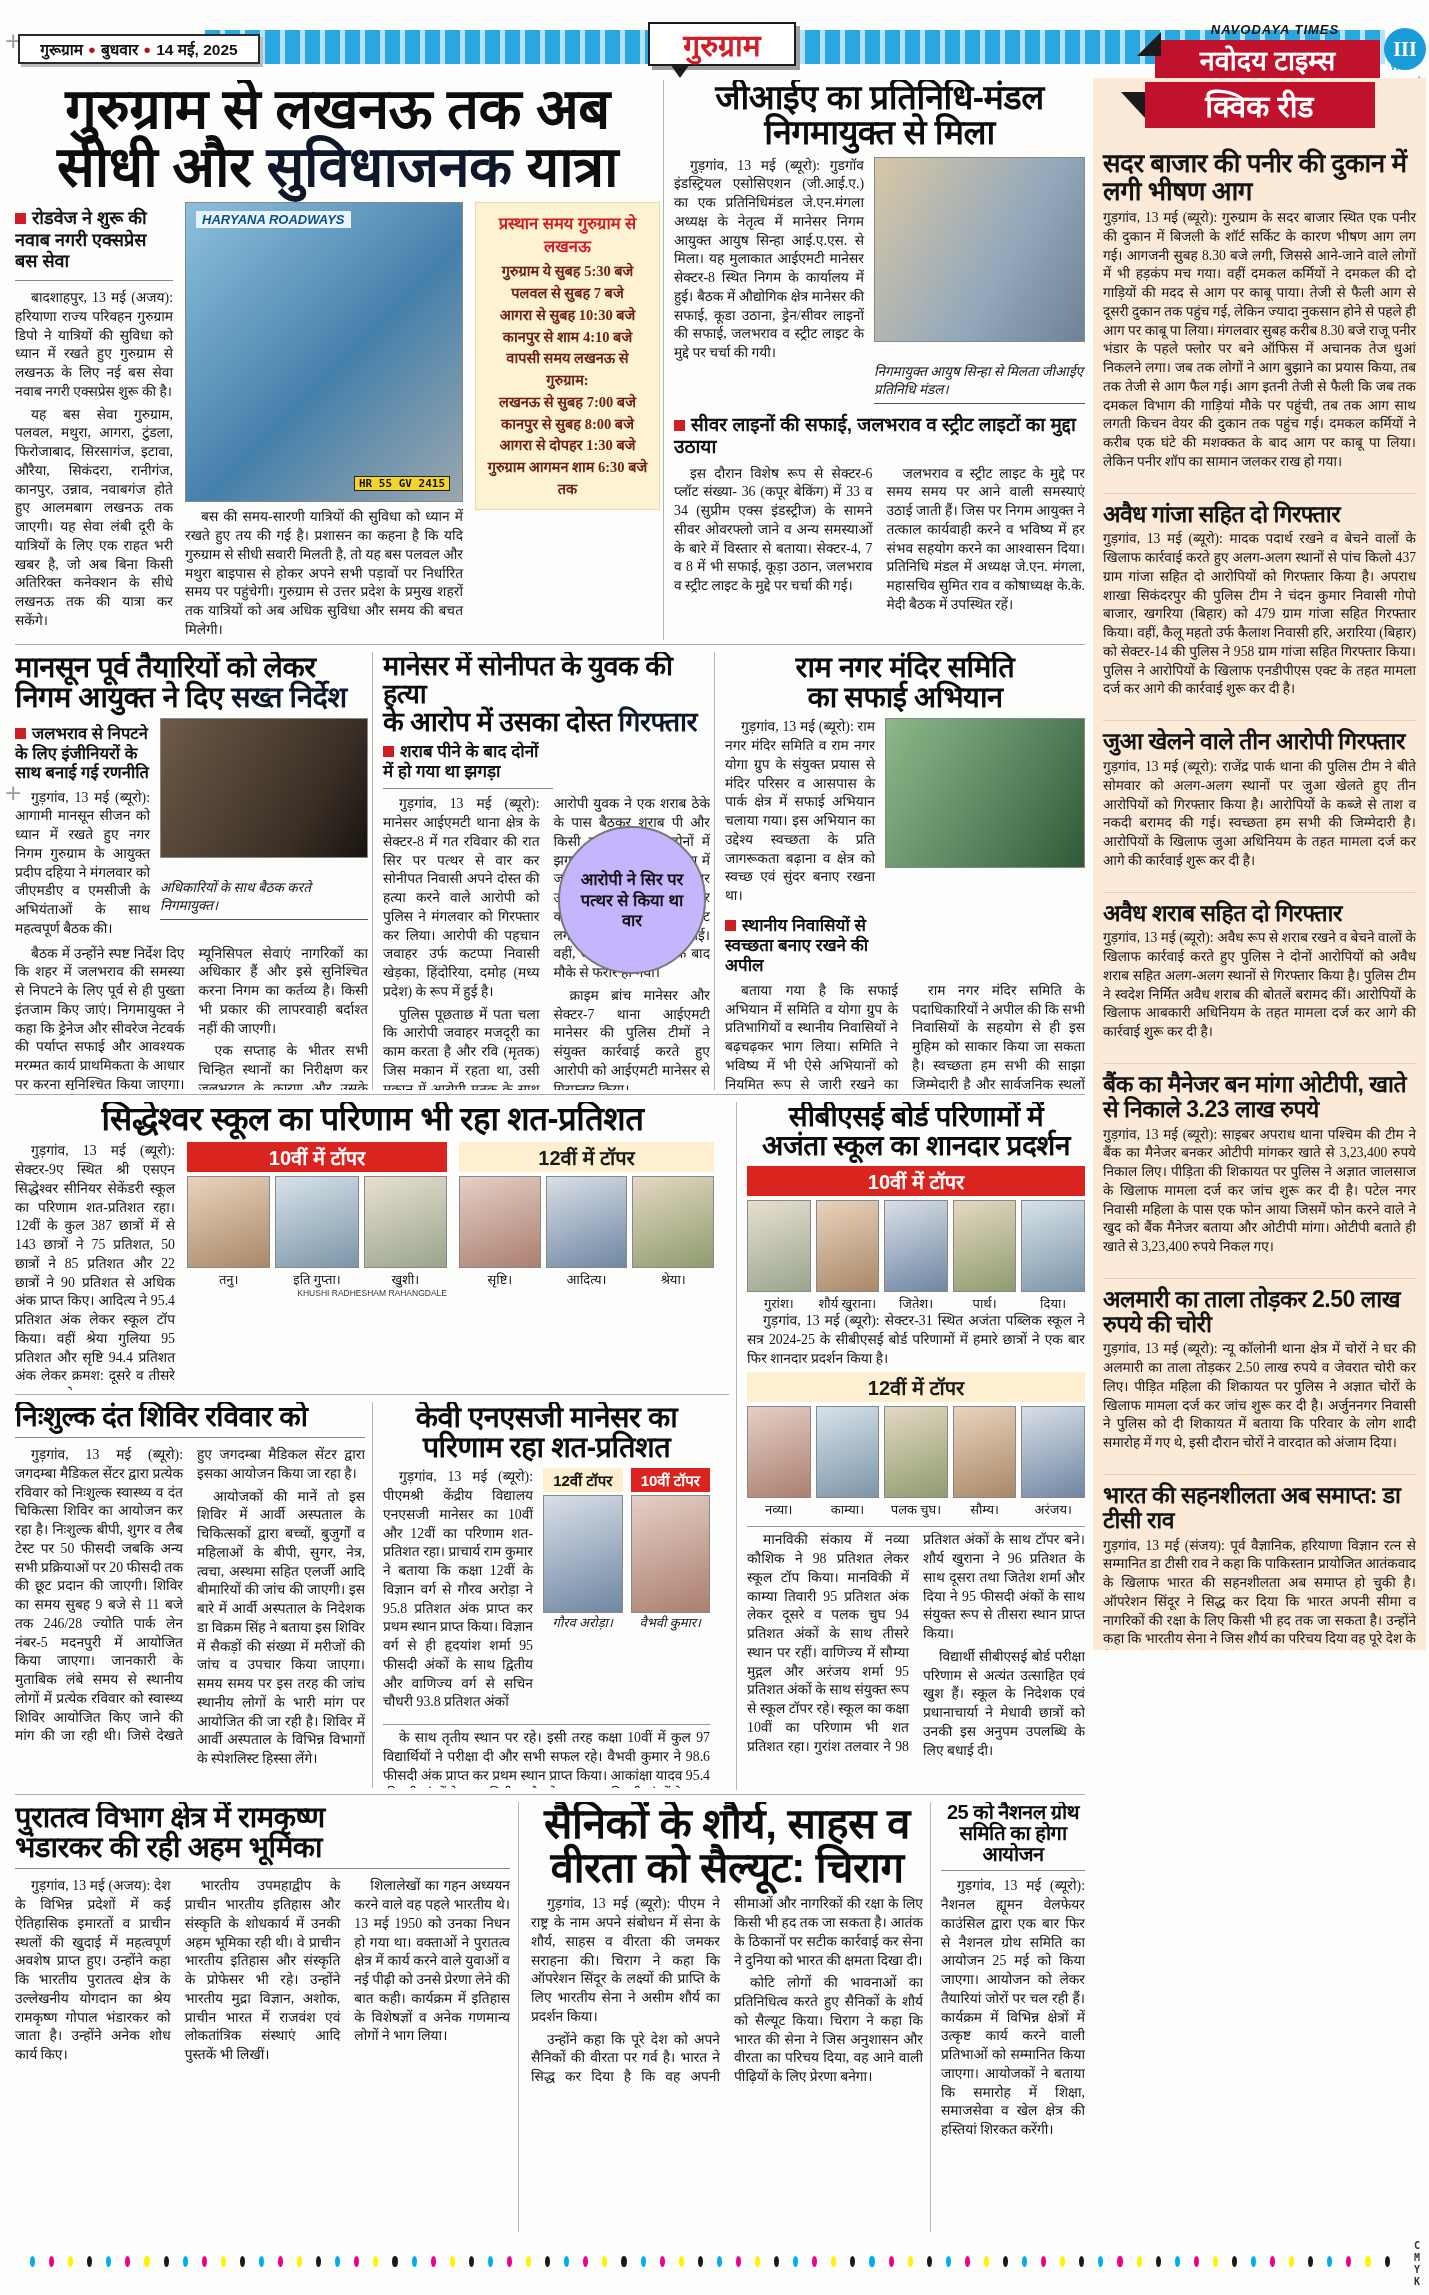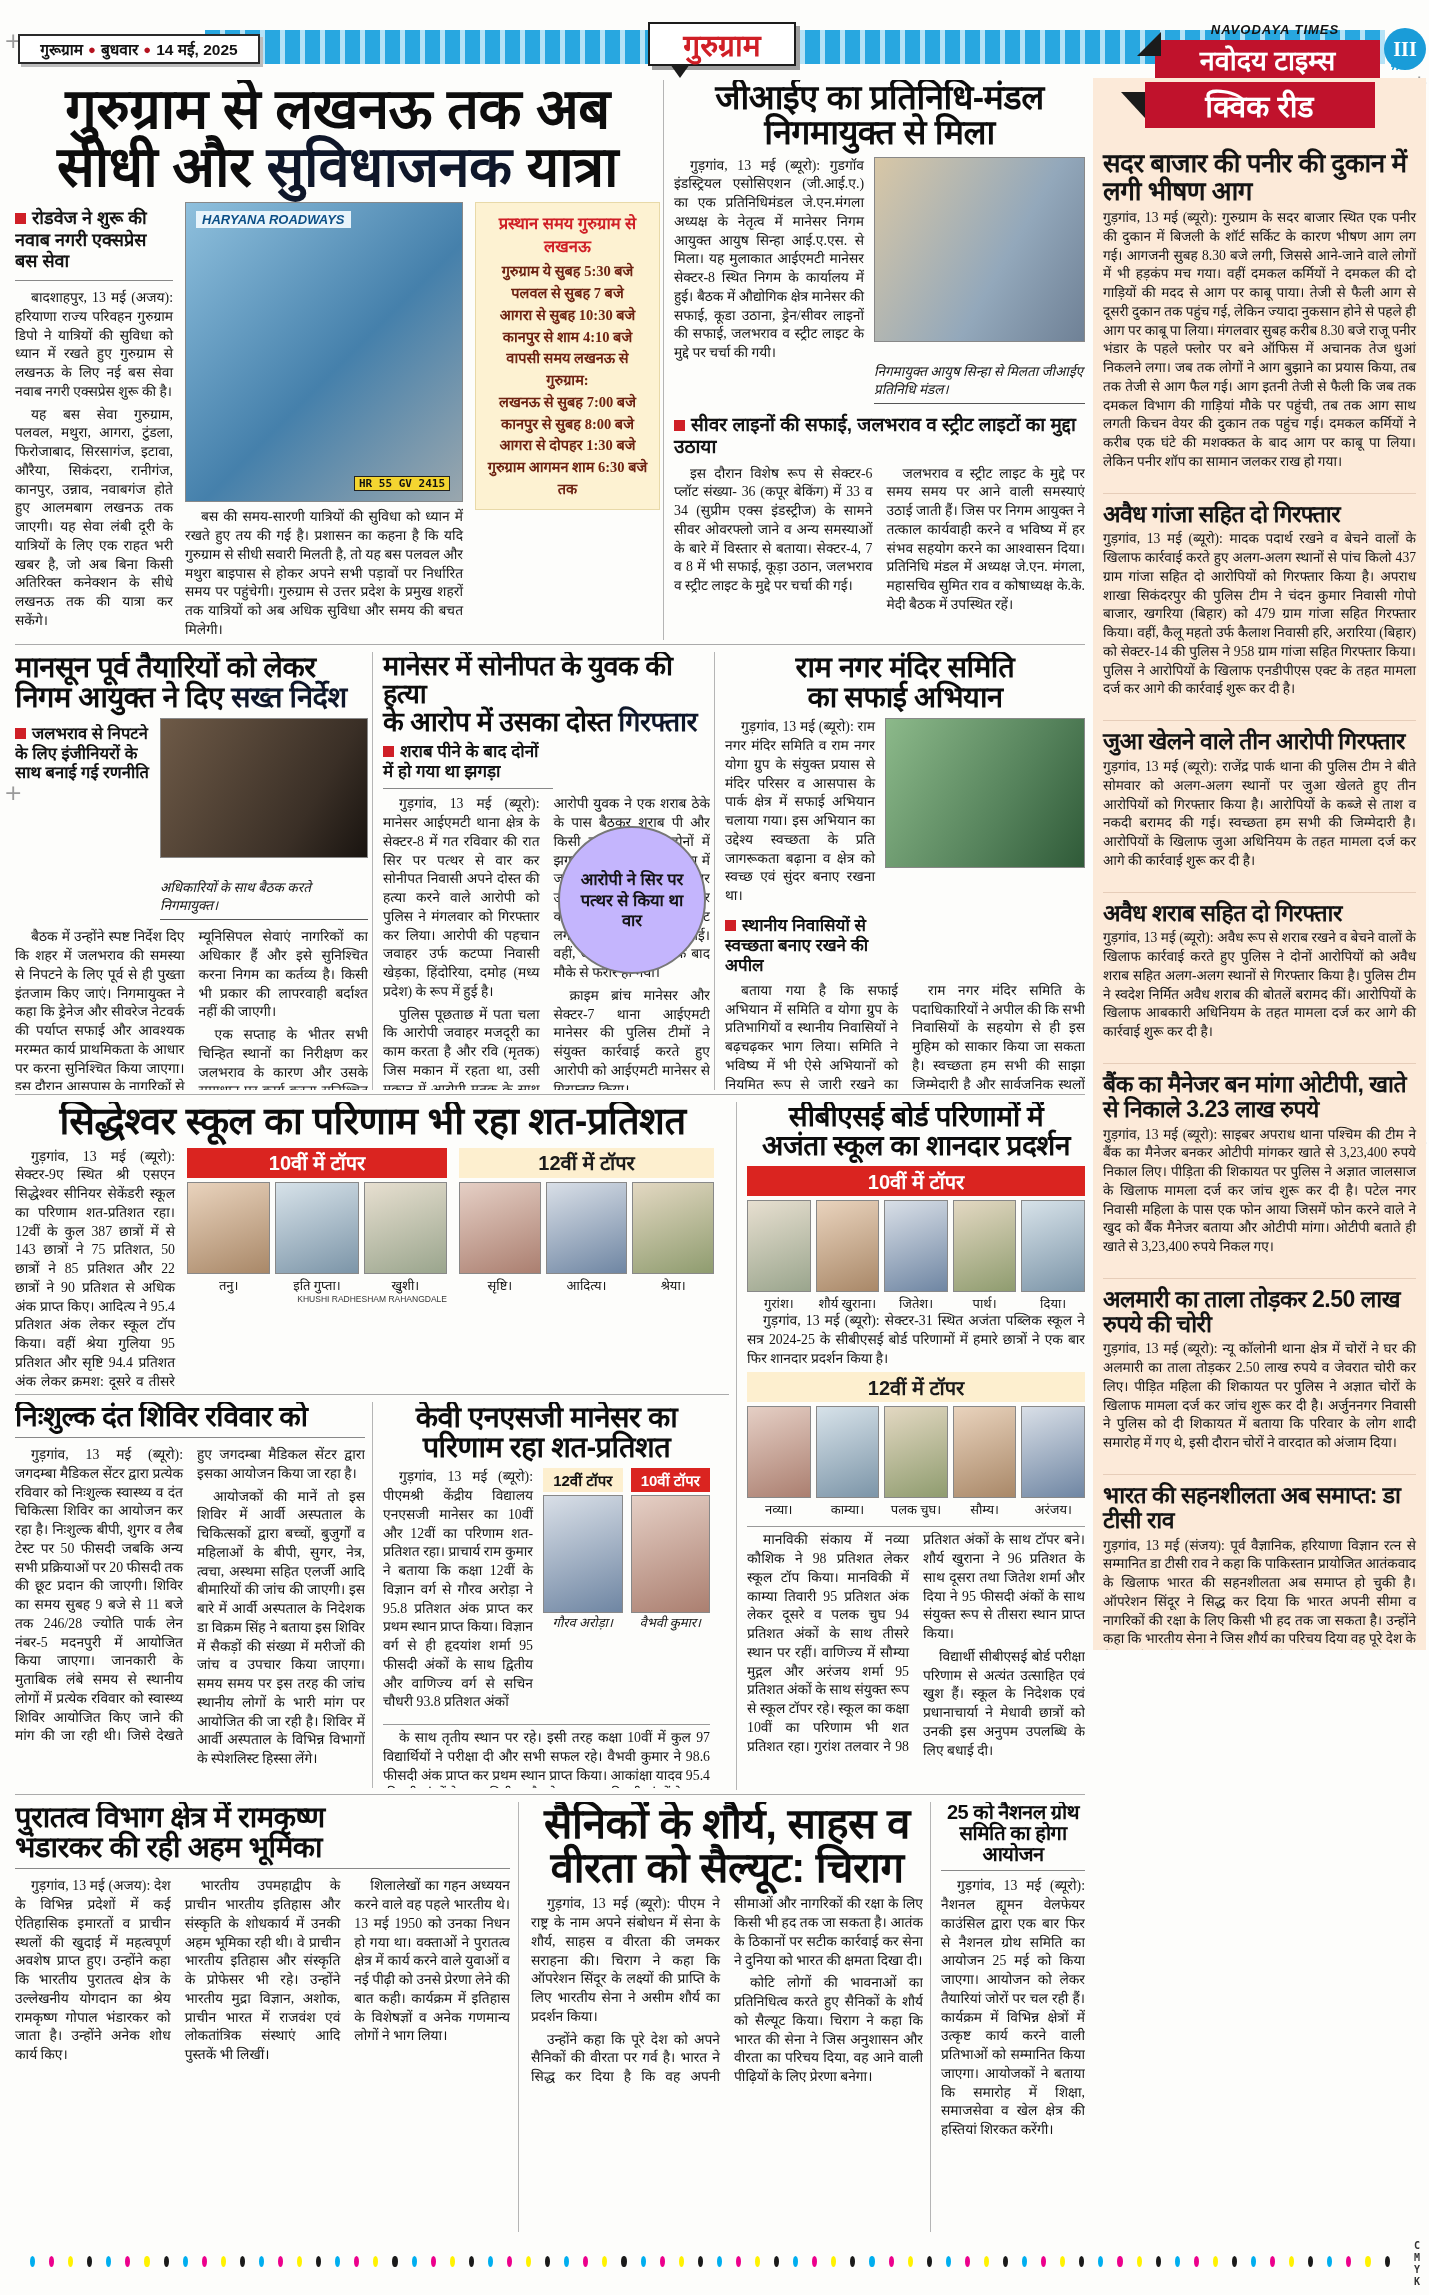--- a/index.html
+++ b/index.html
@@ -229,20 +229,23 @@
   <section class="art" style="left:15px;top:652px;width:353px;height:438px;" data-name="article-monsoon-prep">
     <h2 class="hl" style="font-size:29px;" data-name="monsoon-headline">
       <span data-name="monsoon-headline-line1">मानसून पूर्व तैयारियों को लेकर</span><br>
       <span data-name="monsoon-headline-line2a">निगम आयुक्त ने दिए </span><span class="red" data-name="monsoon-headline-line2b">सख्त निर्देश</span>
     </h2>
     <div style="display:flex;gap:10px;">
       <div style="width:135px;flex:none;" data-name="monsoon-subhead-col">
         <div class="sub" style="font-size:16.5px;" data-name="monsoon-subhead">
           <span class="sq" data-name="red-square-bullet"></span><span data-name="monsoon-subhead-text">जलभराव से निपटने के लिए इंजीनियरों के साथ बनाई गई रणनीति</span>
         </div>
+        <div class="body" data-name="monsoon-body-col1">
+            <p data-name="monsoon-body-1">गुड़गांव, 13 मई (ब्यूरो): आगामी मानसून सीजन को ध्यान में रखते हुए नगर निगम गुरुग्राम के आयुक्त प्रदीप दहिया ने मंगलवार को जीएमडीए व एमसीजी के अभियंताओं के साथ महत्वपूर्ण बैठक की।</p>
+          </div>
       </div>
       <div style="flex:1;" data-name="monsoon-photo-block">
         <div class="photo ph-meet" style="height:140px;" data-name="monsoon-meeting-photo"></div>
         <div class="caption" data-name="monsoon-photo-caption">अधिकारियों के साथ बैठक करते निगमायुक्त।</div>
       </div>
     </div>
     <div class="body cols2" style="margin-top:2px;" data-name="monsoon-body-cols">
       <p data-name="monsoon-body-2">बैठक में उन्होंने स्पष्ट निर्देश दिए कि शहर में जलभराव की समस्या से निपटने के लिए पूर्व से ही पुख्ता इंतजाम किए जाएं। निगमायुक्त ने कहा कि ड्रेनेज और सीवरेज नेटवर्क की पर्याप्त सफाई और आवश्यक मरम्मत कार्य प्राथमिकता के आधार पर करना सुनिश्चित किया जाएगा। इस दौरान आसपास के नागरिकों से बातचीत भी की जाएगी। प्रत्येक कनिष्ठ अभियंता के साथ सफाई और सीवर से जुड़े कर्मचारियों की एक डेडिकेटेड टीम नियुक्त की जाएगी। जिन अधिकारियों को जिम्मेदारी दी गई है, कार्य की जवाबदेही भी उन्हीं की होगी। उन्होंने यह भी कहा कि बेहतर म्यूनिसिपल सेवाएं नागरिकों का अधिकार हैं और इसे सुनिश्चित करना निगम का कर्तव्य है। किसी भी प्रकार की लापरवाही बर्दाश्त नहीं की जाएगी।</p>
       <p data-name="monsoon-body-3">एक सप्ताह के भीतर सभी चिन्हित स्थानों का निरीक्षण कर जलभराव के कारण और उसके समाधान पर कार्य करना सुनिश्चित किया जाएगा। इंटरनल ड्रेनेज को मास्टर ड्रेन से जोड़ा जाना सुनिश्चित करें ताकि जल निकासी की प्रक्रिया निर्बाध रूप से संचालित हो सके। नगर निगम गुरुग्राम की यह पहल मानसून से पहले शहर को जलभराव मुक्त बनाने की दिशा में एक ठोस कदम मानी जा रही है।</p>
     </div>
@@ -283,21 +286,21 @@
     </div>
     <div class="body cols2" data-name="ramnagar-body-cols">
       <p data-name="ramnagar-body-2">बताया गया है कि सफाई अभियान में समिति व योगा ग्रुप के प्रतिभागियों व स्थानीय निवासियों ने बढ़चढ़कर भाग लिया। समिति ने भविष्य में भी ऐसे अभियानों को नियमित रूप से जारी रखने का संकल्प लिया।</p>
       <p data-name="ramnagar-body-3">राम नगर मंदिर समिति के पदाधिकारियों ने अपील की कि सभी निवासियों के सहयोग से ही इस मुहिम को साकार किया जा सकता है। स्वच्छता हम सभी की साझा जिम्मेदारी है और सार्वजनिक स्थलों को स्वच्छ एवं सुंदर बनाए रखने में सभी अपना योगदान दें।</p>
     </div>
   </section>
 
   <div class="rowline" style="top:1094px;" data-name="section-rule"></div>
 
   <section class="art" style="left:15px;top:1102px;width:715px;height:288px;" data-name="article-siddheshwar-results">
-    <h2 class="hl center" style="font-size:38px;" data-name="siddheshwar-headline">सिद्धेश्वर स्कूल का परिणाम भी रहा शत-प्रतिशत</h2>
+    <h2 class="hl center" style="font-size:33px;" data-name="siddheshwar-headline">सिद्धेश्वर स्कूल का परिणाम भी रहा शत-प्रतिशत</h2>
     <div style="display:flex;gap:12px;">
       <div class="body" style="width:160px;flex:none;" data-name="siddheshwar-body-col">
         <p data-name="siddheshwar-body-1">गुड़गांव, 13 मई (ब्यूरो): सेक्टर-9ए स्थित श्री एसएन सिद्धेश्वर सीनियर सेकेंडरी स्कूल का परिणाम शत-प्रतिशत रहा। 12वीं के कुल 387 छात्रों में से 143 छात्रों ने 75 प्रतिशत, 50 छात्रों ने 85 प्रतिशत और 22 छात्रों ने 90 प्रतिशत से अधिक अंक प्राप्त किए। आदित्य ने 95.4 प्रतिशत अंक लेकर स्कूल टॉप किया। वहीं श्रेया गुलिया 95 प्रतिशत और सृष्टि 94.4 प्रतिशत अंक लेकर क्रमश: दूसरे व तीसरे स्थान पर रहे।</p>
 
       </div>
       <div style="width:260px;flex:none;" data-name="siddheshwar-topper10-group">
         <div class="ribbon redbg" data-name="topper10-ribbon">10वीं में टॉपर</div>
         <div class="prow" data-name="topper10-photo-row">
           <div class="scard" data-name="student-card">
               <div class="img g1" data-name="student-photo"></div>

